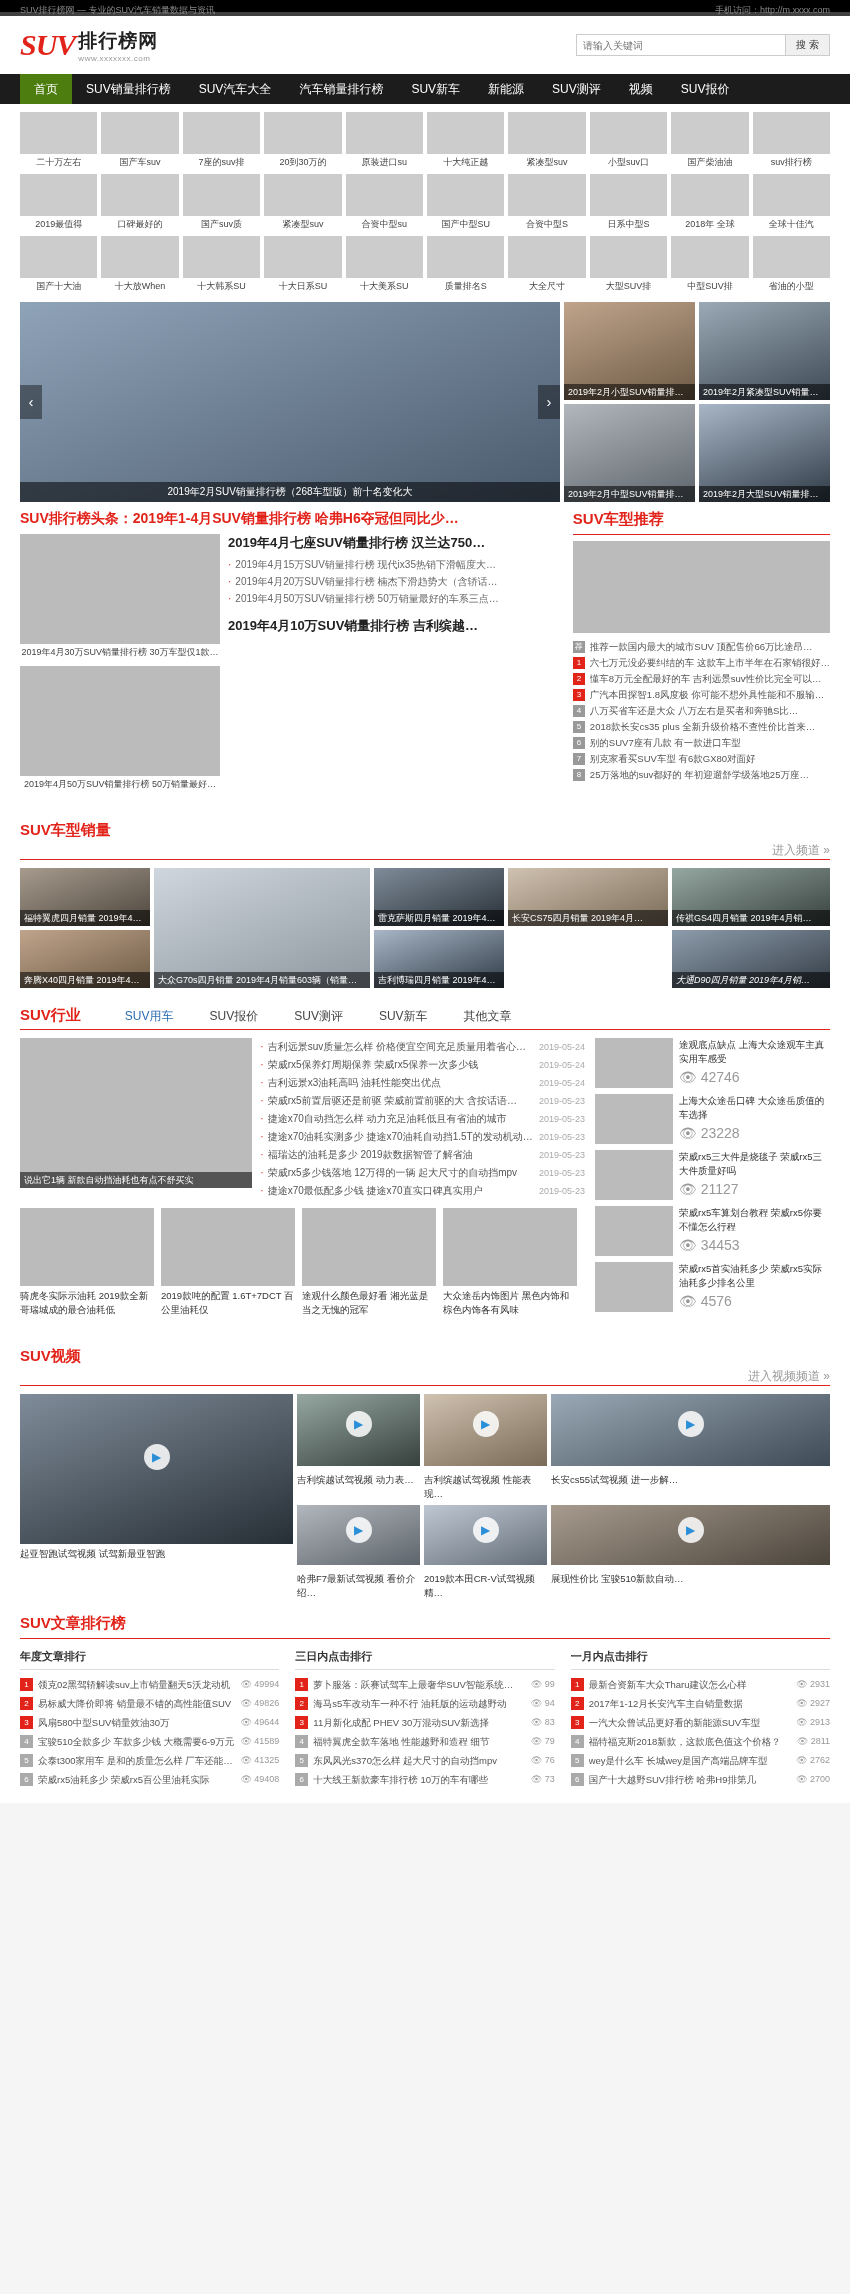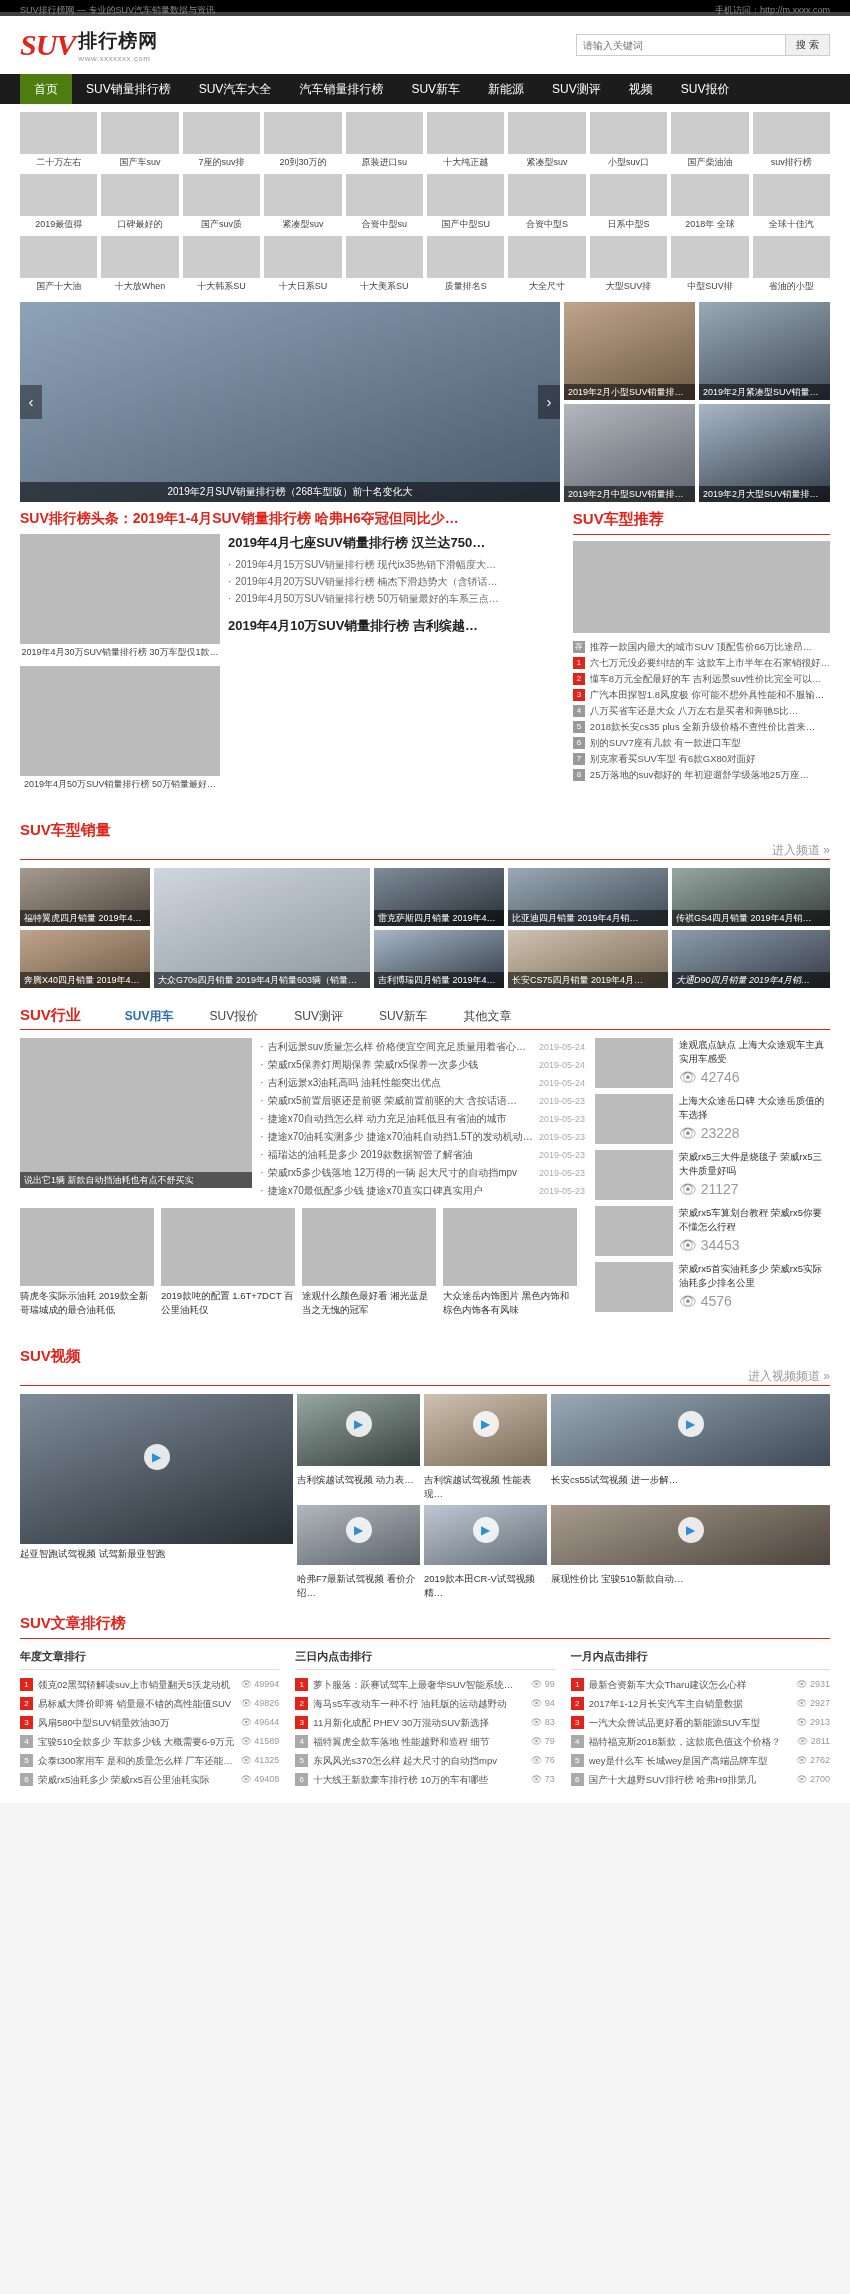--- a/index.html
+++ b/index.html
@@ -115,21 +115,21 @@
   .sales { display:flex; gap:4px; margin-top:8px; }
   .sales-col { display:flex; flex-direction:column; gap:4px; }
   .sc-item { position:relative; overflow:hidden; }
 
   
   .tabs { display:flex; border-bottom:1px solid #e2231a; margin-top:14px; align-items:flex-end;}
   .tabs .t {
     font-size:12px; padding: 4px 18px; color:#444; cursor:pointer;
   }
   .tabs .t.first { font-size:15px; font-weight:bold; color:#e2231a; padding-left:0; padding-right:26px;}
-  .tabs .t.active { color:#2c6cb0; font-weight:bold; }
+  .tabs .t.active { color:#2c6cb0; font-weight:normal; }
 
   .ind { display:flex; gap:10px; margin-top:8px; }
   .ind-left { width: 565px; }
   .ind-top { display:flex; gap:8px; }
   .ind-top .ph { width:260px; height:150px; background:#bbb; position:relative; overflow:hidden;}
   .news-list { flex:1; list-style:none; }
   .news-list li { display:flex; font-size:10px; line-height:18px; color:#555; }
   .news-list li .dot { color:#e2231a; margin-right:4px; }
   .news-list li .tl { flex:1; overflow:hidden; white-space:nowrap; text-overflow:ellipsis; }
   .news-list li .dt { color:#aaa; font-size:9px; margin-left:6px; flex:none;}
@@ -467,23 +467,20 @@
       </div>
       <div class="sales-col" style="width:130px;">
         <div class="sc-item p12" style="height:58px;">
             <div class="cap-ov">雷克萨斯四月销量 2019年4月销…</div>
           </div>
         <div class="sc-item p5" style="height:58px;">
             <div class="cap-ov">吉利博瑞四月销量 2019年4月销…</div>
           </div>
       </div>
       <div class="sales-col" style="width:160px;">
-        <div class="sc-item p3" style="height:58px;">
-            <div class="cap-ov">比亚迪四月销量 2019年4月销…</div>
-          </div>
         <div class="sc-item p6" style="height:58px;">
             <div class="cap-ov">长安CS75四月销量 2019年4月…</div>
           </div>
       </div>
       <div class="sales-col" style="flex:1;">
         <div class="sc-item p10" style="height:58px;">
             <div class="cap-ov">传祺GS4四月销量 2019年4月销…</div>
           </div>
         <div class="sc-item p7" style="height:58px;font-style:italic;">
             <div class="cap-ov">大通D90四月销量 2019年4月销…</div>

